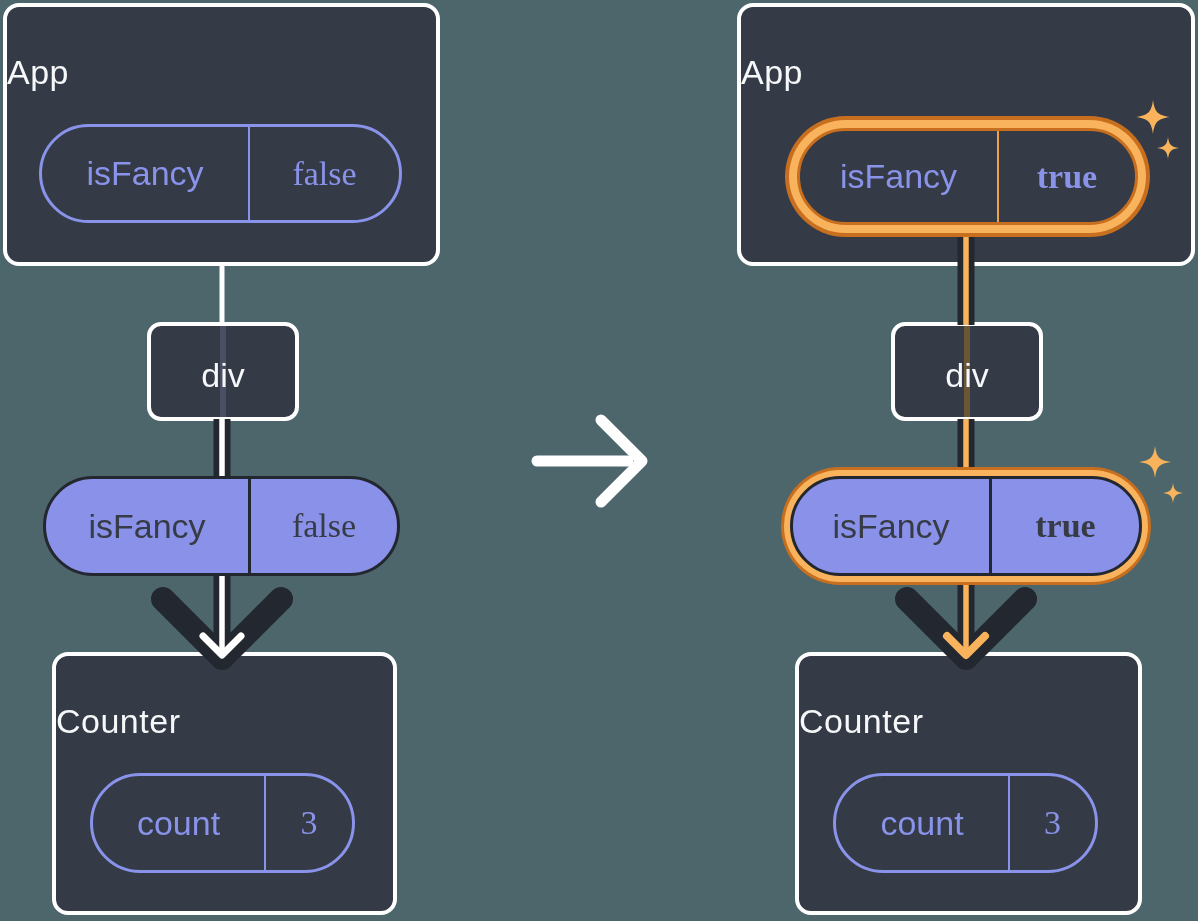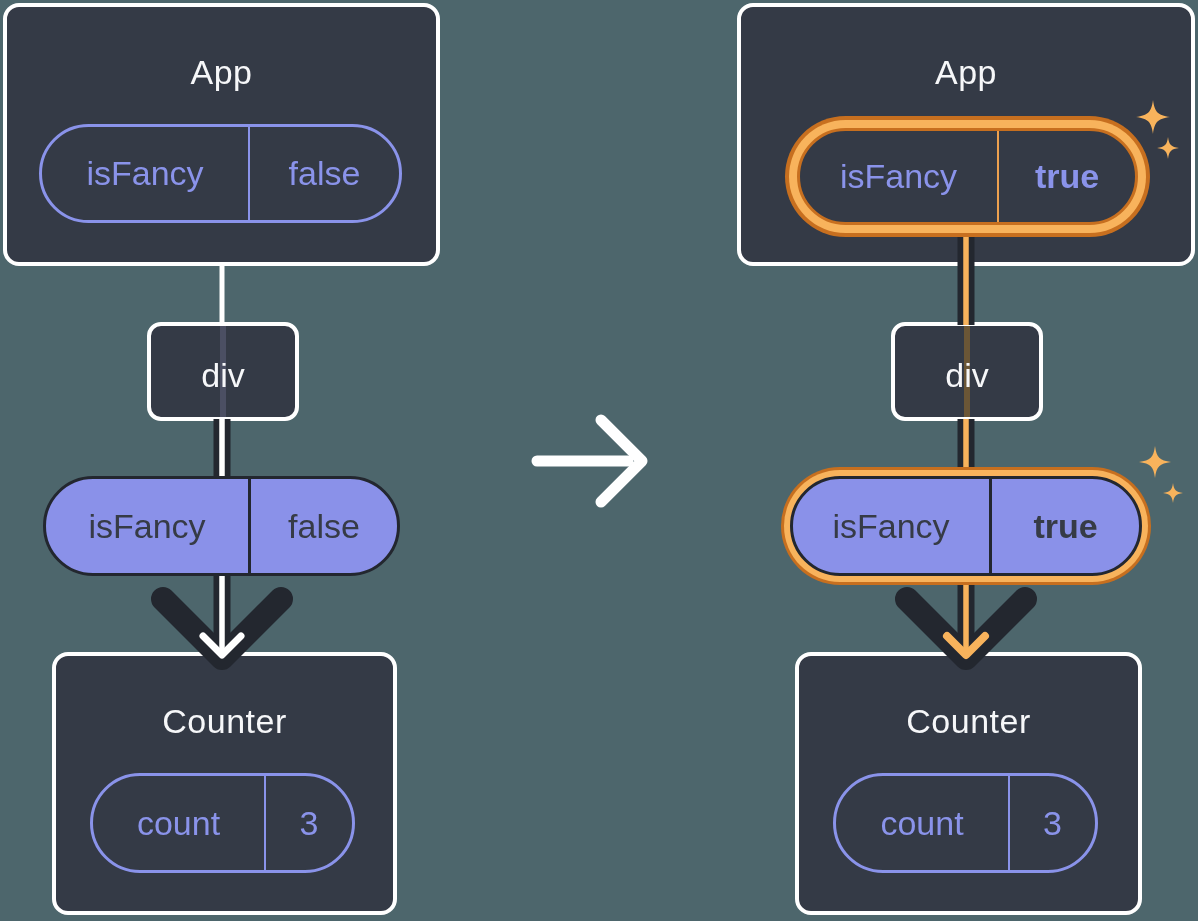--- a/index.html
+++ b/index.html
@@ -6,39 +6,39 @@
   .stage{
     position:relative;width:1198px;height:921px;overflow:hidden;
     background:#4d666c;
     font-family:"Liberation Sans", sans-serif;
   }
   .card{
     position:absolute;background:#343a46;border:4px solid #ffffff;
     border-radius:16px;box-sizing:border-box;z-index:1;
   }
   .card-title{
-    position:absolute;left:0;right:0;top:46px;text-align:center;
+    position:absolute;left:0;right:0;top:46px;
     color:#f6f7f9;font-size:34px;font-weight:500;letter-spacing:.5px;
   }
   .div-card{display:flex;align-items:center;justify-content:center;}
   .div-label{
     color:#f6f7f9;font-size:34px;font-weight:500;position:relative;z-index:2;margin-top:8px;
   }
   .div-stripe{
     position:absolute;top:0;bottom:0;left:50%;width:6px;margin-left:-3px;z-index:1;
   }
   .stripe-purple{background:#4b4f63;}
   .stripe-orange{background:#6b5636;}
   .overlay{position:absolute;left:0;top:0;z-index:2;pointer-events:none;}
   .pill{
     position:absolute;display:flex;align-items:stretch;box-sizing:border-box;
     border-radius:60px;z-index:3;font-size:34px;
   }
   .pill .cell{display:flex;align-items:center;justify-content:center;text-align:right;}
-  .pill .cell-value{flex:1;}
+  .pill .cell-value{flex:1;font-family:Liberation Serif, serif;}
   .pill-outline{border:3px solid #8a93ea;color:#8a93ea;background:transparent;}
   .pill-outline .cell-name{border-right:2px solid #8a93ea;}
   .pill-filled{background:#8a91e9;border:3px solid #23272f;color:#363b46;}
   .pill-filled .cell-name{border-right:3px solid #23272f;}
   .pill-ring-dark{
     background:#343a46;border:3px solid #c76f1f;color:#8a93ea;
     box-shadow:0 0 0 8px #f8b35c, 0 0 0 12px #c76f1f;
   }
   .pill-ring-dark .cell-name{border-right:2px solid #eda14f;}
   .pill-ring-filled{

